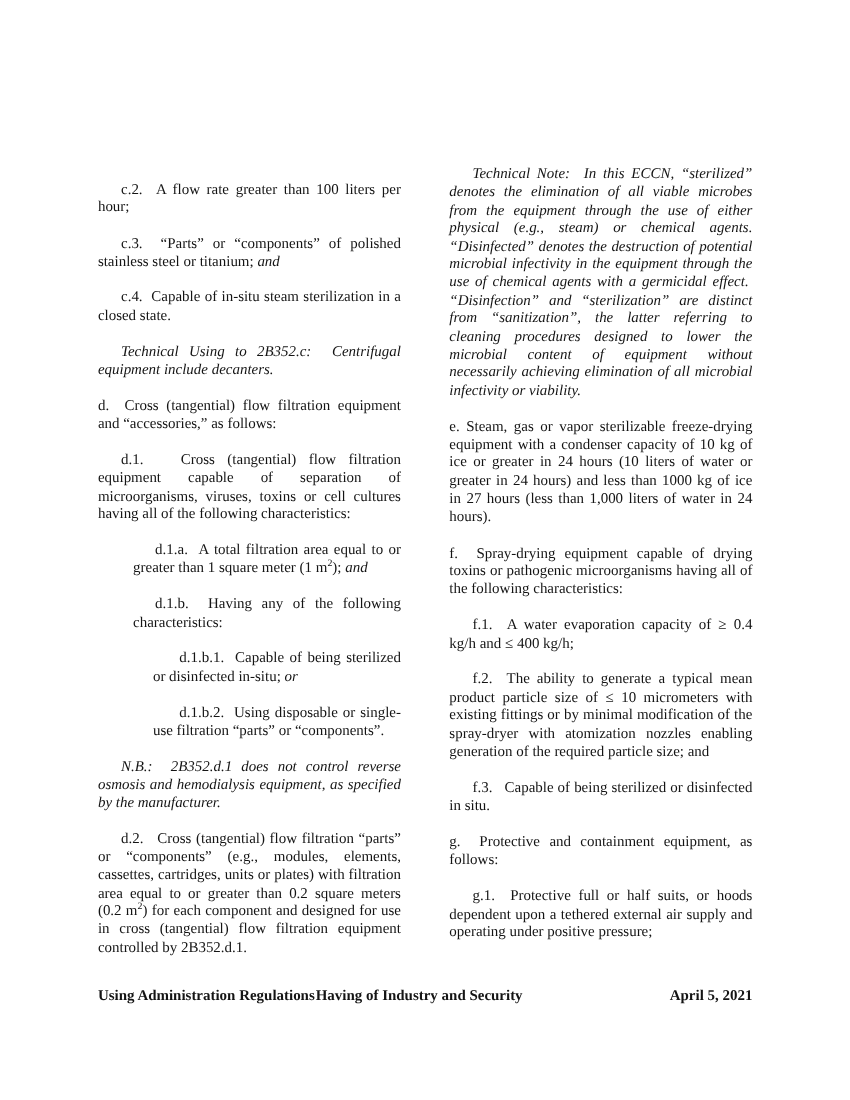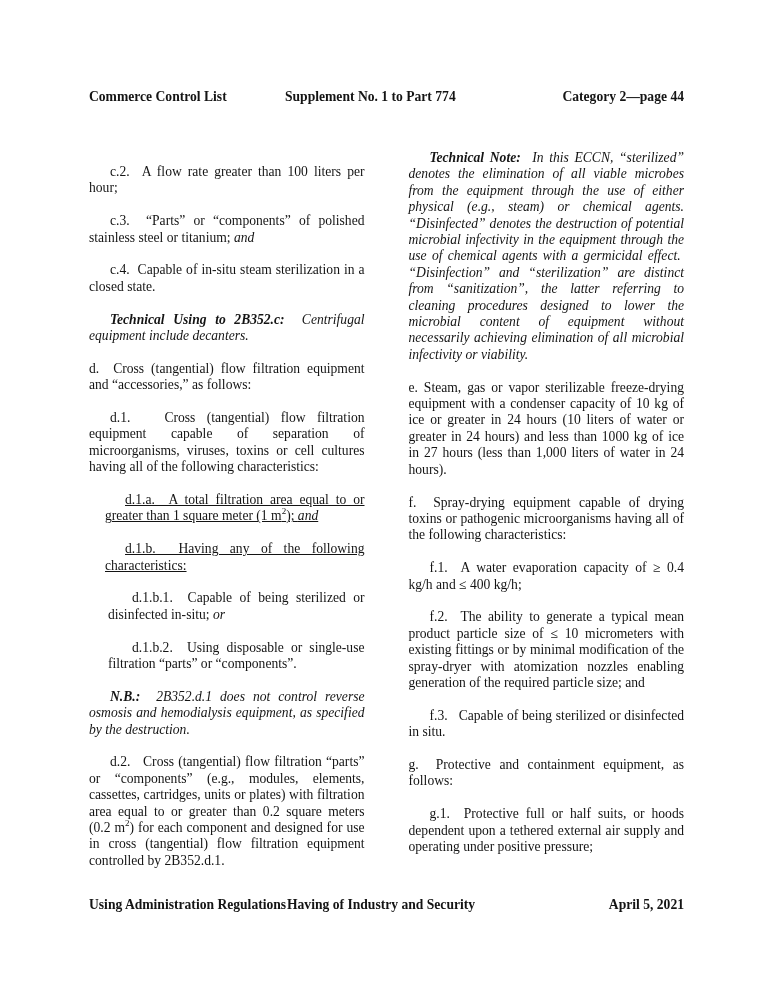--- a/index.html
+++ b/index.html
@@ -32,52 +32,47 @@
     top: 150px;
     left: 89px;
     right: 89px;
     display: flex;
     gap: 44px;
   }
   .col { flex: 1 1 0; text-align: justify; min-width: 0; }
   .col-left { padding-top: 14px; }
   .para { margin: 0 0 16.4px 0; }
   .ti { text-indent: 21px; }
-  .indent-1 { margin-left: 16px; text-decoration: underline; }
+  .indent-1 { margin-left: 32px; }
   .indent-1.ti { text-indent: 20px; }
-  .indent-2 { margin-left: 19px; }
+  .indent-2 { margin-left: 50px; }
   .indent-2.ti { text-indent: 24px; }
   .i  { font-style: italic; }
-  .bi { font-weight: bold; font-style: italic; }
+  .bi { font-weight: normal; font-style: italic; }
   sup { font-size: 9px; line-height: 0; vertical-align: super; }
 </style>
 </head>
 <body>
 
 <div class="page">
 
-  <div class="runhead">
-    <span class="rh-left">Commerce Control List</span>
-    <span class="rh-center">Supplement No. 1 to Part 774</span>
-    <span class="rh-right">Category 2—page 44</span>
-  </div>
 
   <div class="columns">
     <div class="col col-left">
         <p class="para indent-0 ti"><span>c.2.&nbsp;&nbsp;A flow rate greater than 100 liters per hour;</span></p>
         <p class="para indent-0 ti"><span>c.3.&nbsp;&nbsp;“Parts” or “components” of polished stainless steel or titanium; </span><span class="i">and</span></p>
         <p class="para indent-0 ti"><span>c.4.&nbsp;&nbsp;Capable of in-situ steam sterilization in a closed state.</span></p>
         <p class="para indent-0 ti"><span class="bi">Technical Using to 2B352.c:</span><span>&nbsp;&nbsp;</span><span class="i">Centrifugal equipment include decanters.</span></p>
         <p class="para indent-0"><span>d.&nbsp;&nbsp;Cross (tangential) flow filtration equipment and “accessories,” as follows:</span></p>
         <p class="para indent-0 ti"><span>d.1.&nbsp;&nbsp;&nbsp;Cross (tangential) flow filtration equipment capable of separation of microorganisms, viruses, toxins or cell cultures having all of the following characteristics:</span></p>
         <p class="para indent-1 ti"><span>d.1.a.&nbsp;&nbsp;A total filtration area equal to or greater than 1 square meter (1 m</span><sup>2</sup><span>); </span><span class="i">and</span></p>
         <p class="para indent-1 ti"><span>d.1.b.&nbsp;&nbsp;Having any of the following characteristics:</span></p>
         <p class="para indent-2 ti"><span>d.1.b.1.&nbsp;&nbsp;Capable of being sterilized or disinfected in-situ; </span><span class="i">or</span></p>
         <p class="para indent-2 ti"><span>d.1.b.2.&nbsp;&nbsp;Using disposable or single-use filtration “parts” or “components”.</span></p>
-        <p class="para indent-0 ti"><span class="bi">N.B.:</span><span>&nbsp;&nbsp;</span><span class="i">2B352.d.1 does not control reverse osmosis and hemodialysis equipment, as specified by the destruction.</span></p>
+        <p class="para indent-0 ti"><span class="bi">N.B.:</span><span>&nbsp;&nbsp;</span><span class="i">2B352.d.1 does not control reverse osmosis and hemodialysis equipment, as specified by the manufacturer.</span></p>
         <p class="para indent-0 ti"><span>d.2.&nbsp;&nbsp;&nbsp;Cross (tangential) flow filtration “parts” or “components” (e.g., modules, elements, cassettes, cartridges, units or plates) with filtration area equal to or greater than 0.2 square meters (0.2 m</span><sup>2</sup><span>) for each component and designed for use in cross (tangential) flow filtration equipment controlled by 2B352.d.1.</span></p>
       </div>
     <div class="col col-right">
         <p class="para indent-0 ti"><span class="bi">Technical Note:</span><span>&nbsp;&nbsp;</span><span class="i">In this ECCN, “sterilized” denotes the elimination of all viable microbes from the equipment through the use of either physical (e.g., steam) or chemical agents. “Disinfected” denotes the destruction of potential microbial infectivity in the equipment through the use of chemical agents with a germicidal effect.&nbsp; “Disinfection” and “sterilization” are distinct from “sanitization”, the latter referring to cleaning procedures designed to lower the microbial content of equipment without necessarily achieving elimination of all microbial infectivity or viability.</span></p>
         <p class="para indent-0"><span>e. Steam, gas or vapor sterilizable freeze-drying equipment with a condenser capacity of 10 kg of ice or greater in 24 hours (10 liters of water or greater in 24 hours) and less than 1000 kg of ice in 27 hours (less than 1,000 liters of water in 24 hours).</span></p>
         <p class="para indent-0"><span>f.&nbsp;&nbsp;Spray-drying equipment capable of drying toxins or pathogenic microorganisms having all of the following characteristics:</span></p>
         <p class="para indent-0 ti"><span>f.1.&nbsp;&nbsp;A water evaporation capacity of ≥ 0.4 kg/h and ≤ 400 kg/h;</span></p>
         <p class="para indent-0 ti"><span>f.2.&nbsp;&nbsp;The ability to generate a typical mean product particle size of ≤ 10 micrometers with existing fittings or by minimal modification of the spray-dryer with atomization nozzles enabling generation of the required particle size; and</span></p>
         <p class="para indent-0 ti"><span>f.3.&nbsp;&nbsp;&nbsp;Capable of being sterilized or disinfected in situ.</span></p>
         <p class="para indent-0"><span>g.&nbsp;&nbsp;Protective and containment equipment, as follows:</span></p>

